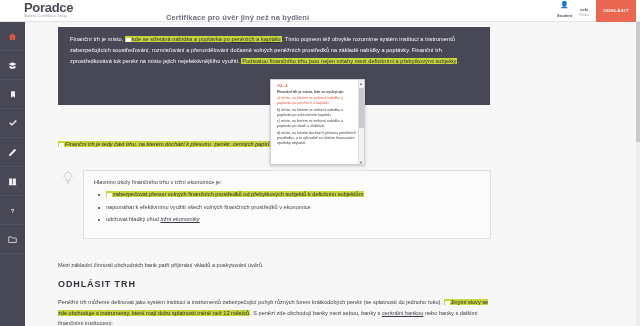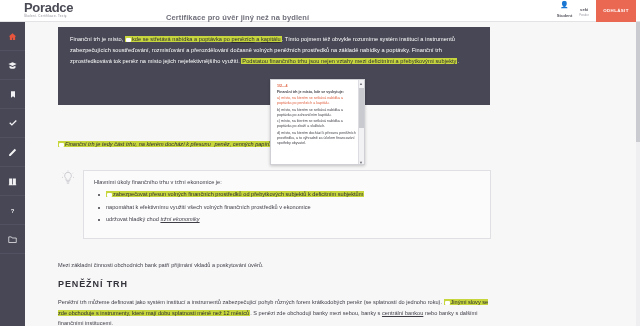--- a/index.html
+++ b/index.html
@@ -280,21 +280,21 @@
         <div class="intro">Hlavními úkoly finančního trhu v tržní ekonomice je:</div>
         <ul>
           <li><mark class="hl"><span class="bubble-ico"></span><span>zabezpečovat přesun volných finančních prostředků od přebytkových subjektů k deficitním subjektům</span></mark></li>
           <li><span>napomáhat k efektivnímu využití všech volných finančních prostředků v ekonomice</span></li>
           <li><span>udržovat hladký chod </span><a href="#">tržní ekonomiky</a></li>
         </ul>
       </div>
 
       <div class="para" style="top:238px">Mezi základní činnosti obchodních bank patří přijímání vkladů a poskytování úvěrů.</div>
 
-      <div class="h2" style="top:257px">PENĚŽNÍ TRH</div>
+      <div class="h2" style="top:257px">ODHLÁSIT TRH</div>
 
       <div class="para" style="top:275px"><span>Peněžní trh můžeme definovat jako systém institucí a instrumentů zabezpečující pohyb různých forem krátkodobých peněz (se splatností do jednoho roku). </span><mark class="hl"><span class="bubble-ico"></span><span>Jinými slovy se zde obchoduje s instrumenty, které mají dobu splatnosti méně než 12 měsíců</span></mark><span>. S penězi zde obchodují banky mezi sebou, banky s </span><a href="#">centrální bankou</a><span> nebo banky s dalšími finančními institucemi.</span></div>
 
       <div class="popup">
         <div class="popup-inner">
           <div class="popup-title">1/2—4</div>
           <div class="popup-q">Finanční trh je místo, kde se vyskytuje:</div>
           <div class="popup-opt sel">a) místo, na kterém se setkává nabídka a poptávka po penězích a kapitálu.</div>
           <div class="popup-opt">b) místo, na kterém se setkává nabídka a poptávka po zahraničním kapitálu.</div>
           <div class="popup-opt">c) místo, na kterém se setkává nabídka a poptávka po zboží a službách.</div>

